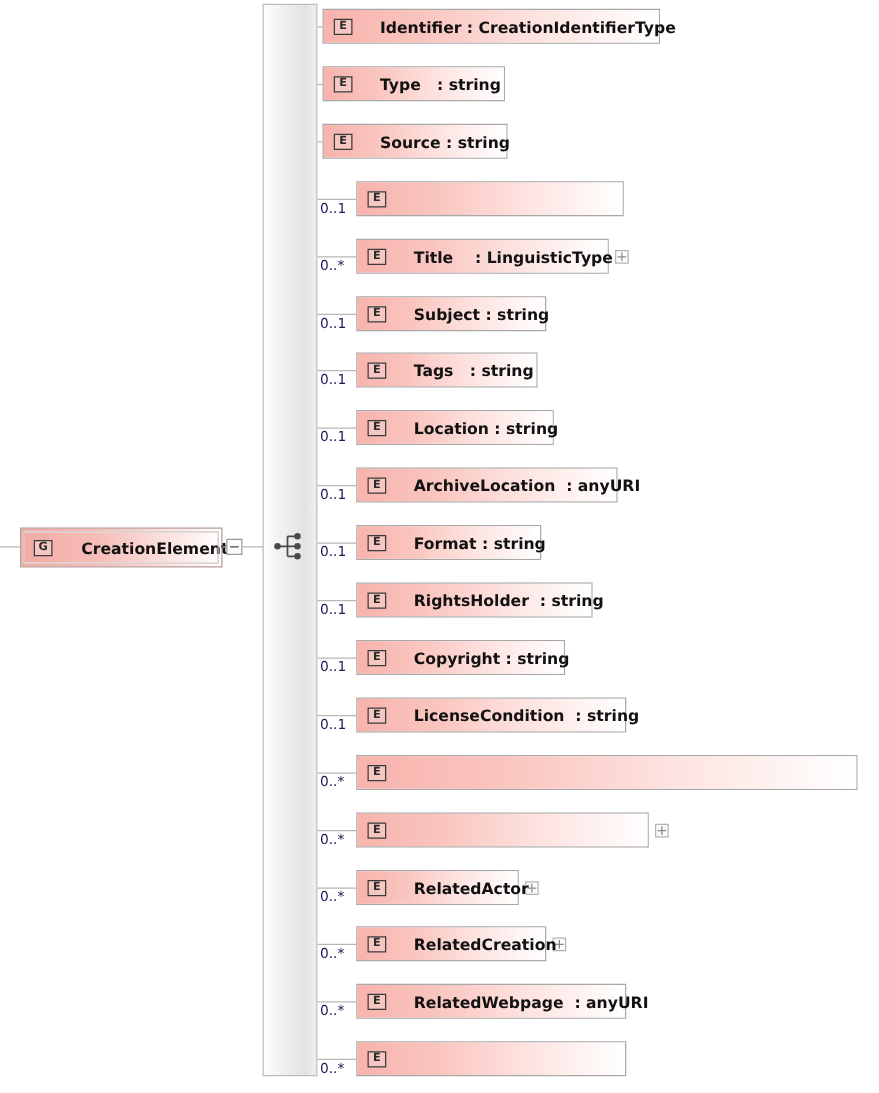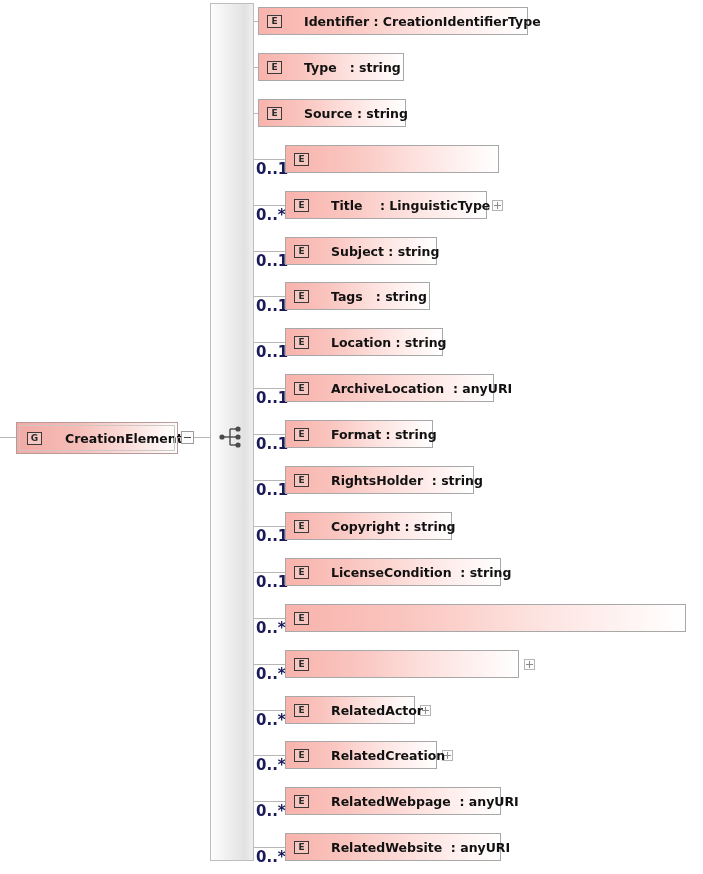--- a/index.html
+++ b/index.html
@@ -154,22 +154,22 @@
     margin-left: 22px;
     font-size: 12.5px;
     font-weight: bold;
     color: #111111;
     white-space: pre;
   }
 
   
   .card {
     position: absolute;
-    font-size: 15px;
-    font-weight: bold;
+    font-size: 11px;
+    font-weight: normal;
     color: #1a1a5a;
     white-space: nowrap;
     letter-spacing: 0px;
     text-align: right;
   }
 
   
   .expand-box {
     position: absolute;
     width: 11px;
@@ -356,17 +356,16 @@
       <div class="elem" style="left: 285px; top: 787px; width: 216px;">
         <div class="elem-grad"></div>
         <div class="e-icon">E</div>
         <div class="e-label">RelatedWebpage  : anyURI</div>
       </div>
       <div class="line hline" style="left: 254px; top: 847px; width: 31px;"></div>
       <div class="card" style="left: 256px; top: 848px;">0..*</div>
       <div class="elem" style="left: 285px; top: 833px; width: 216px;">
         <div class="elem-grad"></div>
         <div class="e-icon">E</div>
-        <div class="e-label">RelatedWebsite  : anyURI</div>
       </div>
     </div>
 
 </div>
 
 </body></html>

